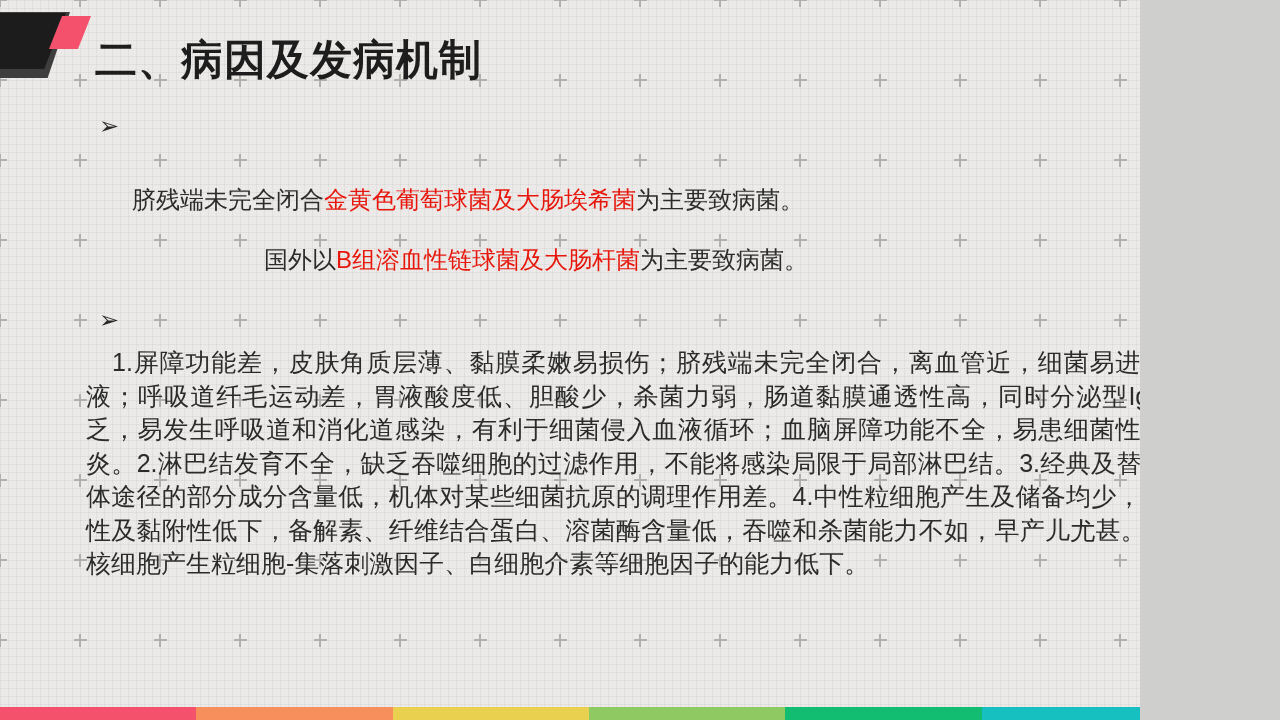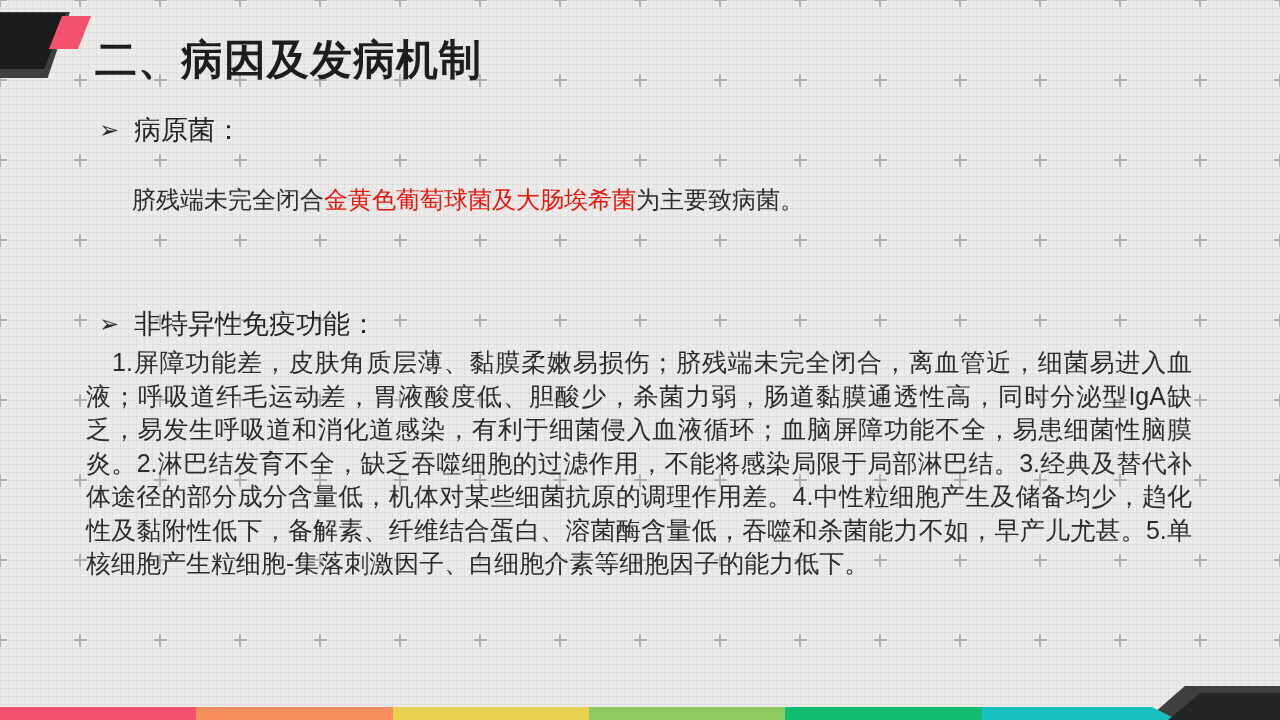--- a/index.html
+++ b/index.html
@@ -1,17 +1,17 @@
 <!DOCTYPE html>
 <html style="--hl: #e8170c; --pink: #f4516c;"><head>
 <meta charset="utf-8">
 <style>
   html,body{margin:0;padding:0;background:#cfcfcd;}
   .slide{
-    position:relative;width:1280px;height:720px;overflow:hidden;
+    position:relative;width:1140px;height:720px;overflow:hidden;
     background-color:#ebeae8;
     background-image:
       linear-gradient(to right, rgba(0,0,0,0.045) 1px, transparent 1px),
       linear-gradient(to bottom, rgba(0,0,0,0.045) 1px, transparent 1px);
     background-size:8px 8px;
     font-family:"Liberation Sans","DejaVu Sans",sans-serif;
     color:#262626;
   }
   
   .grid-crosses{position:absolute;inset:0;pointer-events:none;opacity:.75;}
@@ -239,29 +239,28 @@
     </div>
 
   <div class="tl-back"></div>
   <div class="tl-front"></div>
   <div class="tl-pink"></div>
 
   <h1 class="title">二、病因及发病机制</h1>
 
   <div class="bullet b1">
     <span class="marker">➢</span>
-    <span>病原菌：</span>
   </div>
 
   <p class="line line1"><span>脐残端未完全闭合</span><span class="hl">金黄色葡萄球菌及大肠埃希菌</span><span>为主要致病菌。</span></p>
 
+  <p class="line line2"><span>国外以</span><span class="hl">B组溶血性链球菌及大肠杆菌</span><span>为主要致病菌。</span></p>
 
   <div class="bullet b2">
     <span class="marker">➢</span>
-    <span>非特异性免疫功能：</span>
   </div>
 
   <p class="para">1.屏障功能差，皮肤角质层薄、黏膜柔嫩易损伤；脐残端未完全闭合，离血管近，细菌易进入血液；呼吸道纤毛运动差，胃液酸度低、胆酸少，杀菌力弱，肠道黏膜通透性高，同时分泌型IgA缺乏，易发生呼吸道和消化道感染，有利于细菌侵入血液循环；血脑屏障功能不全，易患细菌性脑膜炎。2.淋巴结发育不全，缺乏吞噬细胞的过滤作用，不能将感染局限于局部淋巴结。3.经典及替代补体途径的部分成分含量低，机体对某些细菌抗原的调理作用差。4.中性粒细胞产生及储备均少，趋化性及黏附性低下，备解素、纤维结合蛋白、溶菌酶含量低，吞噬和杀菌能力不如，早产儿尤甚。5.单核细胞产生粒细胞-集落刺激因子、白细胞介素等细胞因子的能力低下。</p>
 
   <div class="br-back"></div>
   <div class="bottom-bar" id="bottombar">
       <div class="seg" style="background: rgb(244, 81, 108);"></div>
       <div class="seg" style="background: rgb(246, 143, 91);"></div>
       <div class="seg" style="background: rgb(233, 208, 78);"></div>
       <div class="seg" style="background: rgb(143, 201, 97);"></div>

